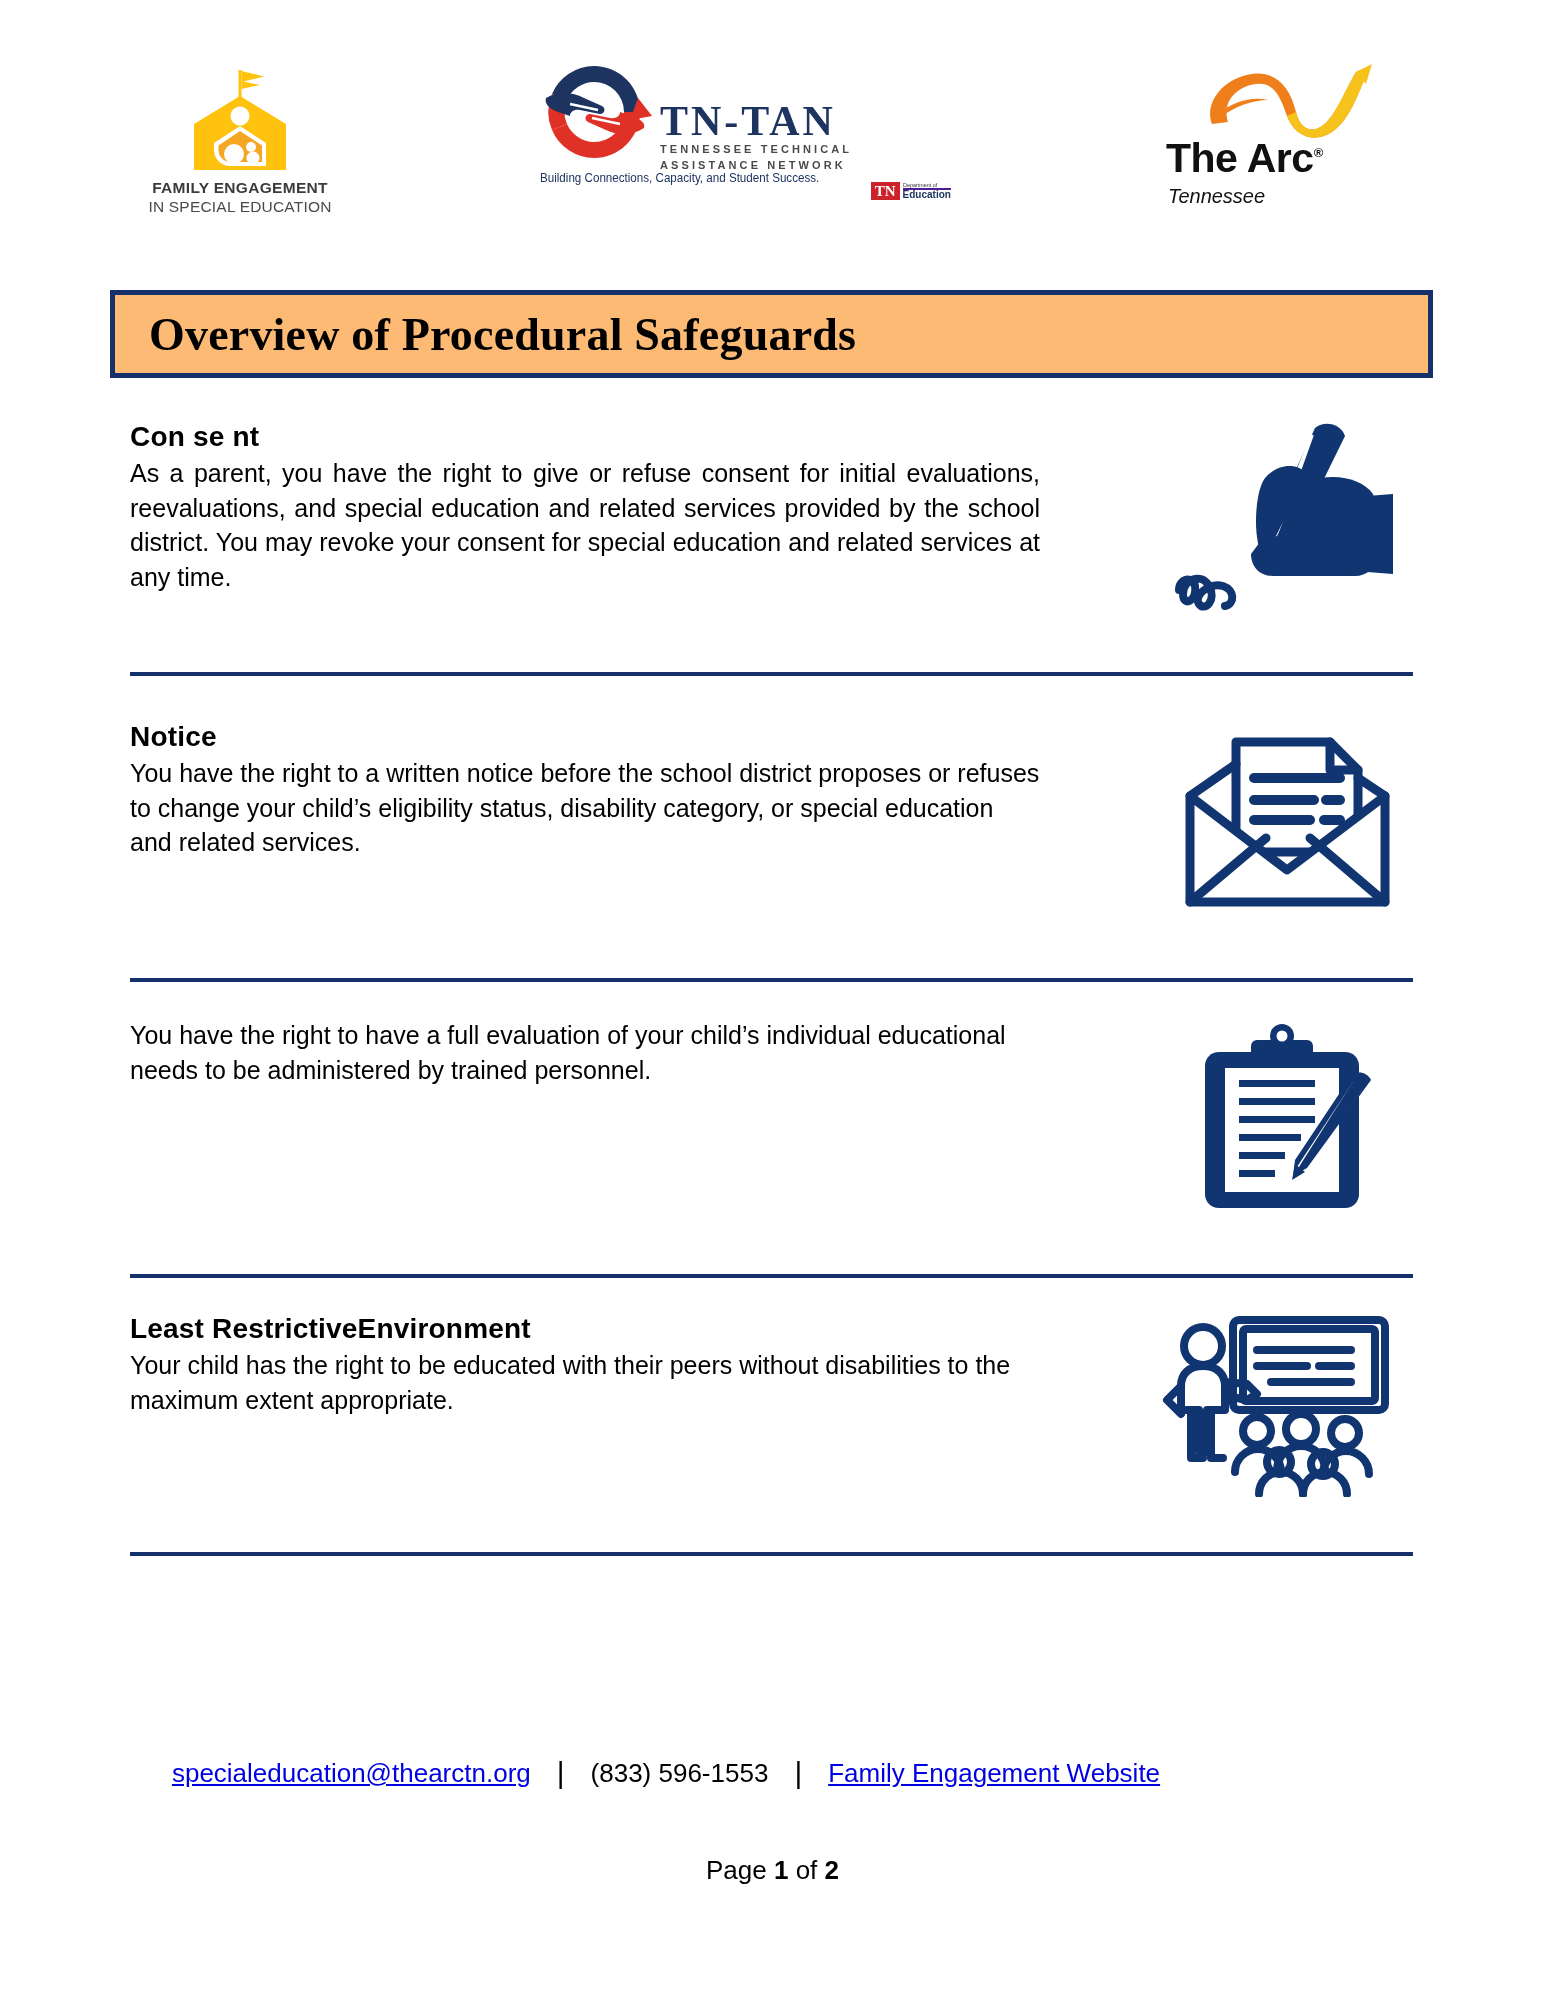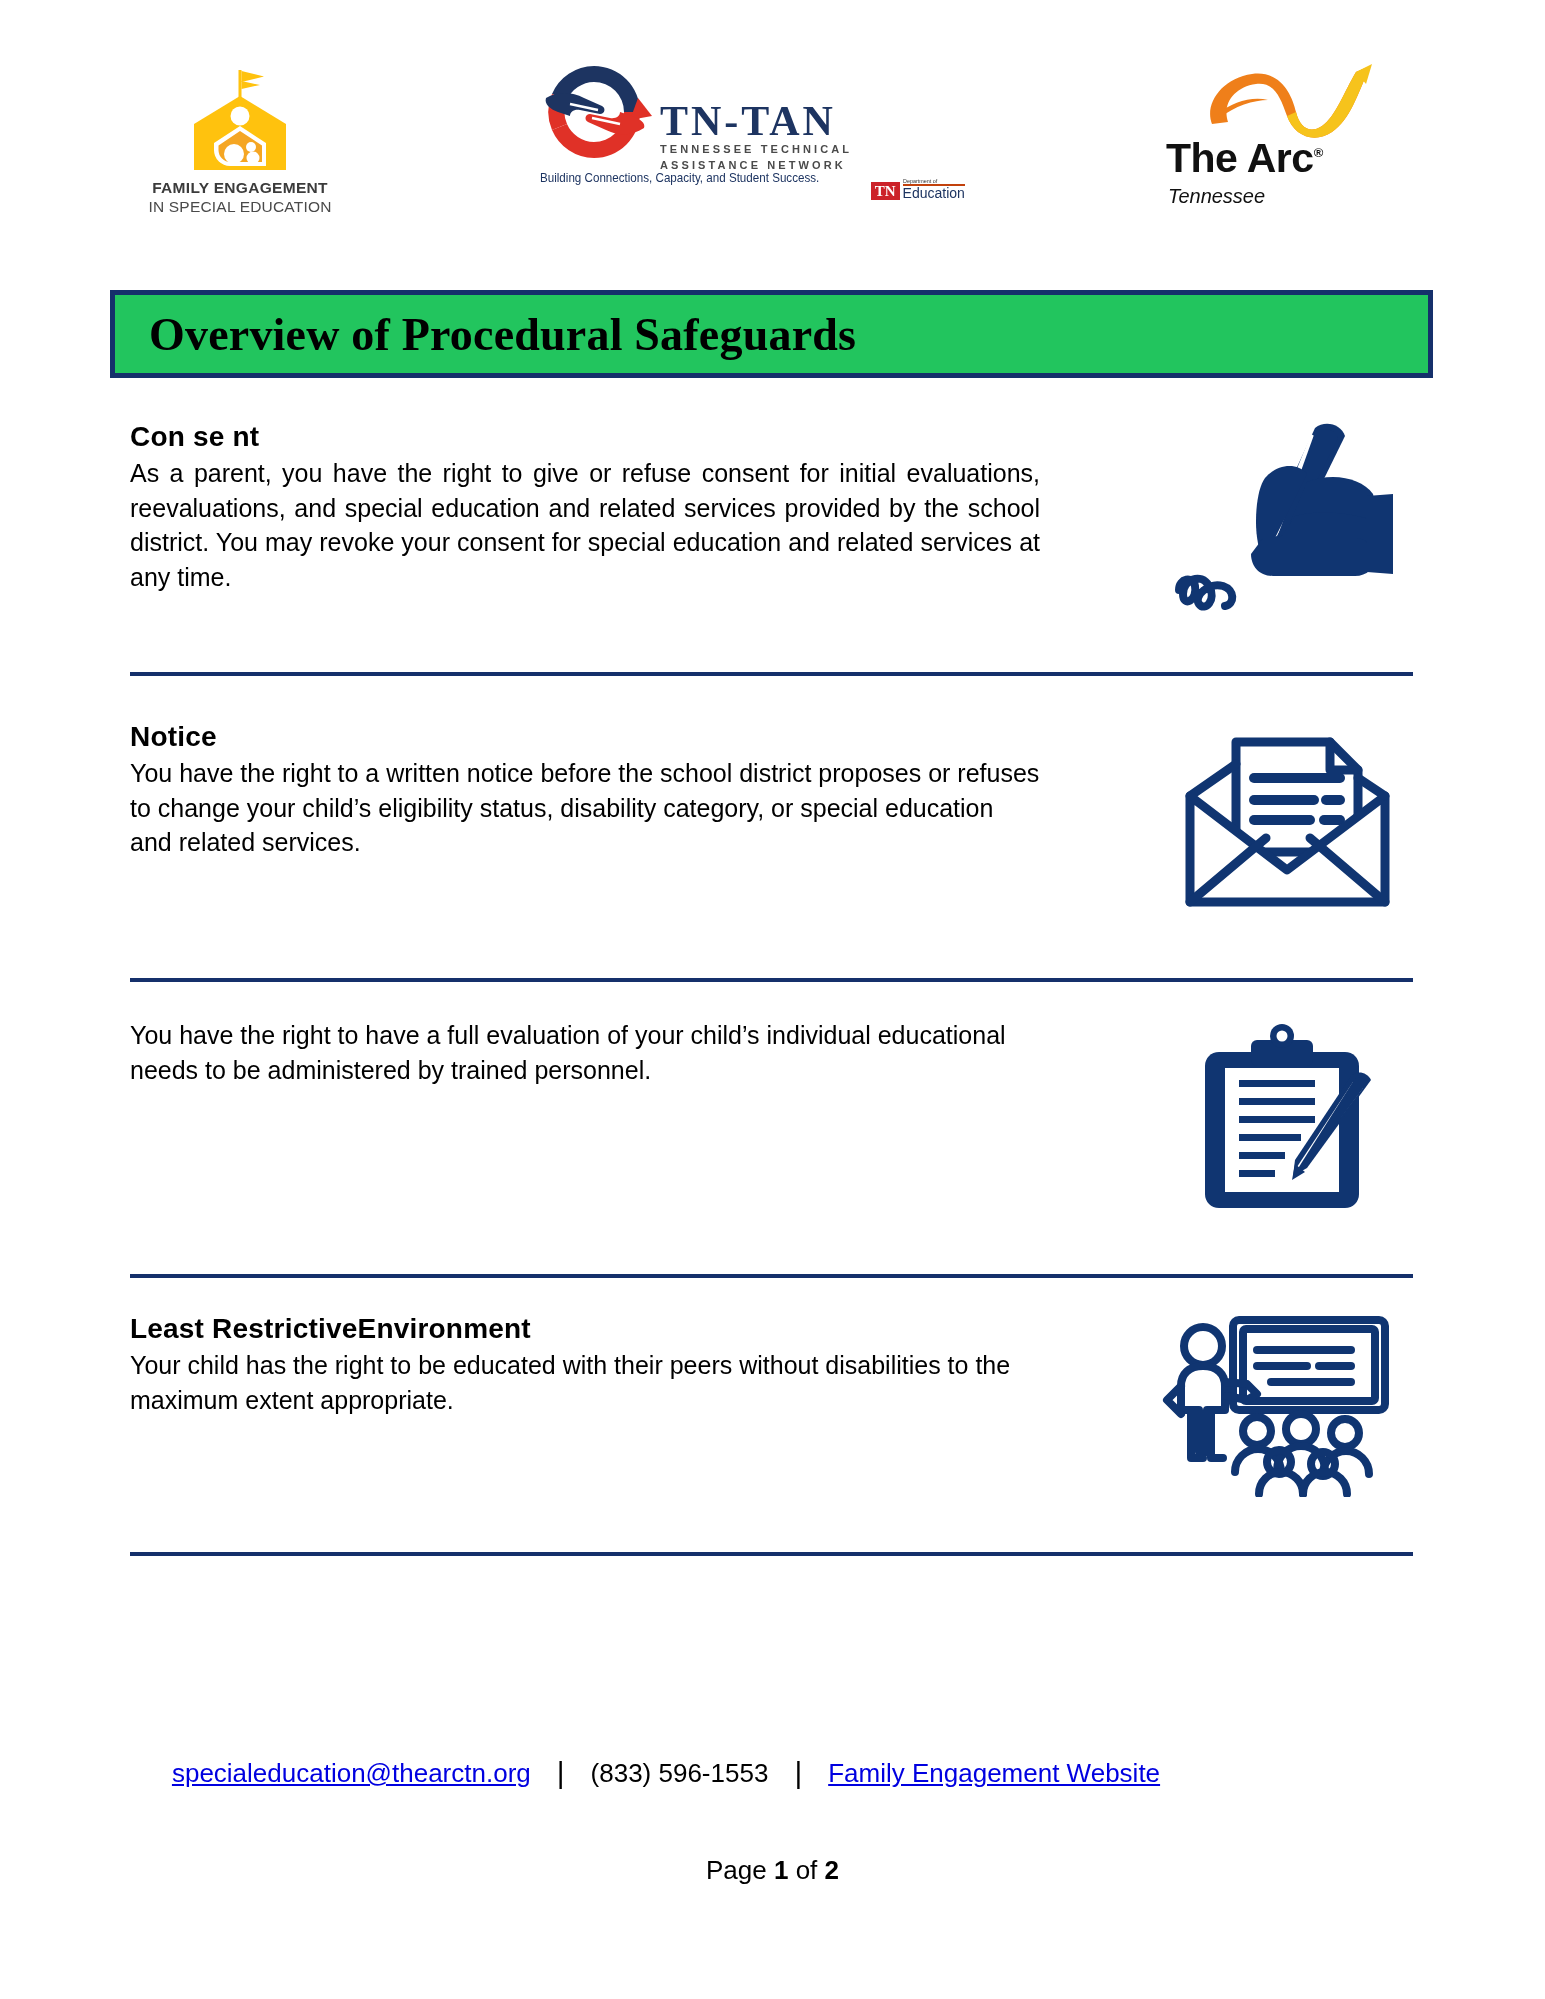--- a/index.html
+++ b/index.html
@@ -104,24 +104,24 @@
   }
   .tn-badge-txt { padding-left: 3px; line-height: 1; }
   .tn-badge-dept {
     font-size: 6px;
     color: #333333;
     transform: scaleX(0.9);
     transform-origin: left bottom;
     white-space: nowrap;
   }
   .tn-badge-edu {
-    font-size: 14px;
-    font-weight: normal;
+    font-size: 10px;
+    font-weight: bold;
     color: #1d3461;
-    border-top: 2px solid #c2410c;
+    border-top: 2px solid #4c1d95;
     white-space: nowrap;
   }
 
   
   .arc-logo {
     position: absolute;
     left: 1160px;
     top: 4px;
     width: 250px;
     height: 172px;
@@ -144,21 +144,21 @@
     color: #111111;
   }
 
   
   .title-banner {
     position: absolute;
     left: 110px;
     top: 290px;
     width: 1323px;
     height: 88px;
-    background: #22c55e;
+    background: #fdba74;
     border: 5px solid #15306b;
     display: flex;
     align-items: center;
   }
   .title-text {
     font-family: "Liberation Serif", serif;
     font-weight: bold;
     font-size: 46px;
     padding-left: 34px;
     color: #000000;

